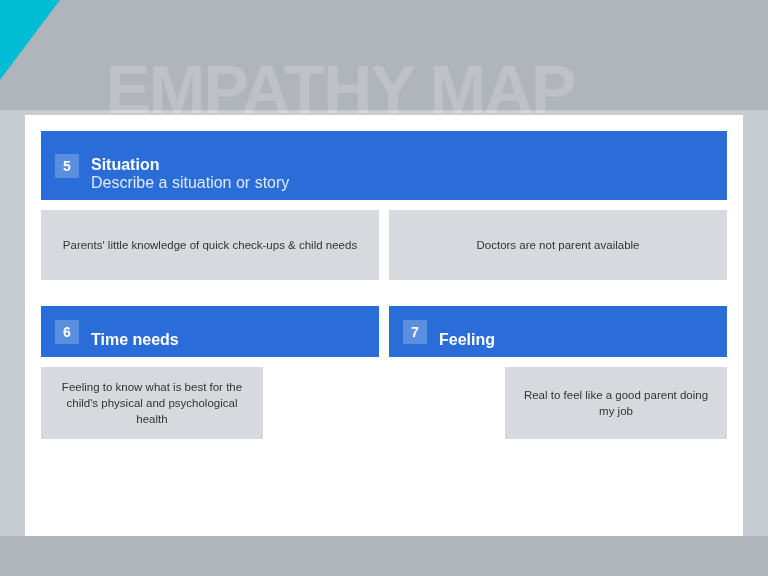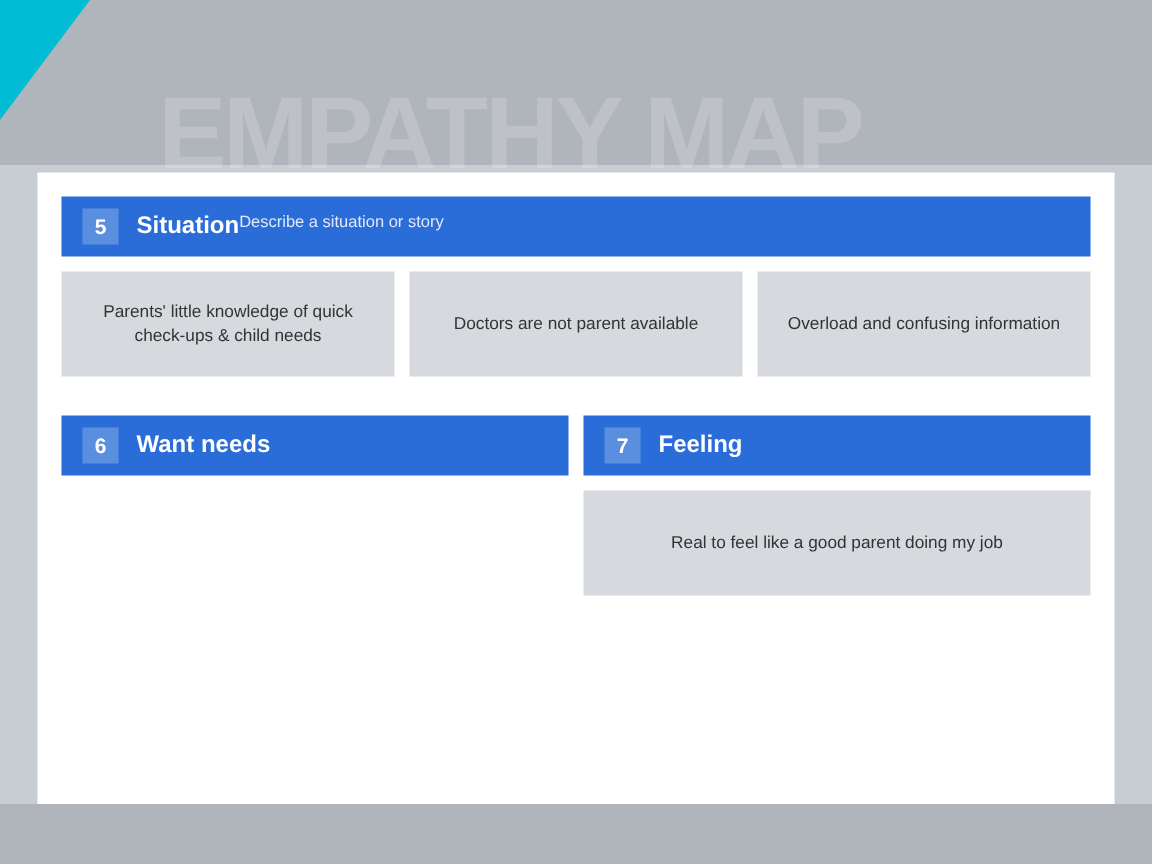--- a/index.html
+++ b/index.html
@@ -66,30 +66,31 @@
       height: 24px;
       display: flex;
       align-items: center;
       justify-content: center;
       margin-right: 12px;
       flex-shrink: 0;
     }
 
     .section-header .title-group {
       display: flex;
-      flex-direction: row;
+      flex-direction: column;
+      margin-top: 17px;
     }
 
     .section-header .section-title {
       font-size: 16px;
       font-weight: bold;
     }
 
     .section-header .section-subtitle {
-      font-size: 11px;
+      font-size: 16px;
       opacity: 0.85;
     }
 
     
     .dual-headers {
       display: flex;
       margin: 16px 16px 0 16px;
       gap: 10px;
     }
 
@@ -161,39 +162,39 @@
     <div class="number">5</div>
     <div class="title-group">
       <span class="section-title">Situation</span>
       <span class="section-subtitle">Describe a situation or story</span>
     </div>
   </div>
 
   <div class="cards-row">
     <div class="card">Parents' little knowledge of quick check-ups &amp; child needs</div>
     <div class="card">Doctors are not parent available</div>
-    <div class="card">Overload and confusing information</div>
   </div>
 
   <div class="dual-headers">
     <div class="section-header">
       <div class="number">6</div>
       <div class="title-group">
-        <span class="section-title">Want needs</span>
+        <span class="section-title">Time needs</span>
       </div>
     </div>
     <div class="section-header">
       <div class="number">7</div>
       <div class="title-group">
         <span class="section-title">Feeling</span>
       </div>
     </div>
   </div>
 
   <div class="cards-row">
+    <div class="card">Feeling to know what is best for the child's physical and psychological health</div>
 
     <div class="card" style="background:transparent;"></div>
     <div class="card">Real to feel like a good parent doing my job</div>
   </div>
 
 </div>
 
 <div class="bottom-bar"></div>
 
 </body></html>

